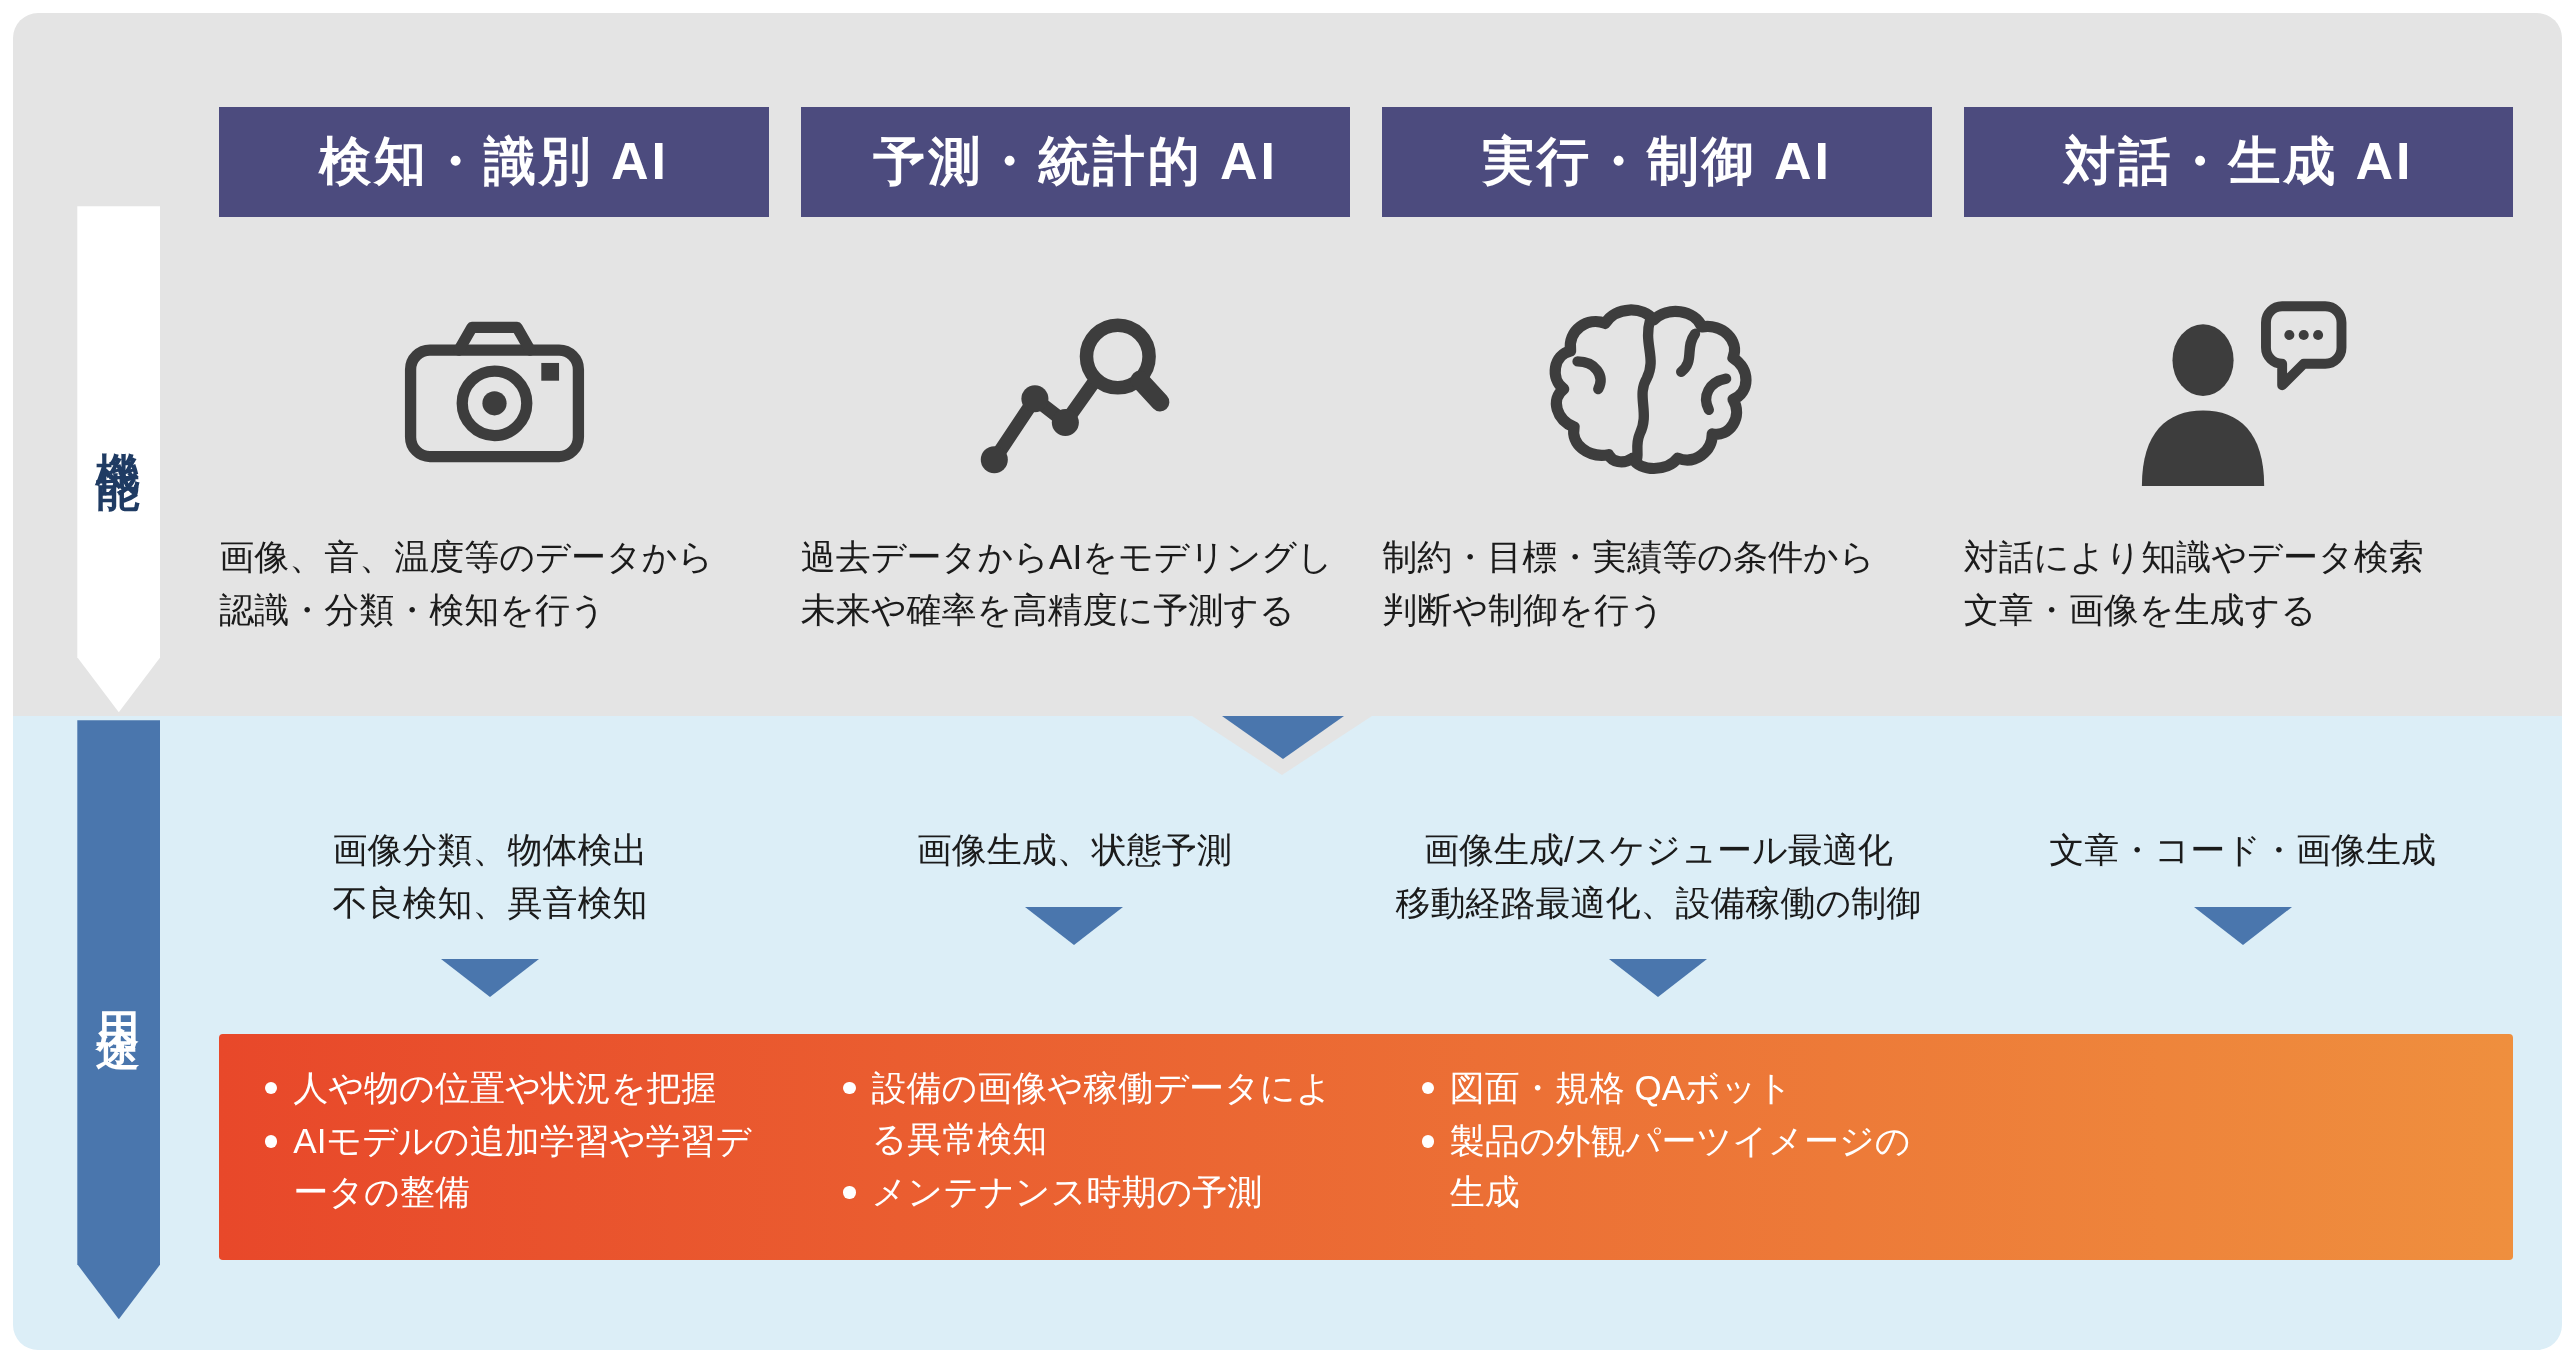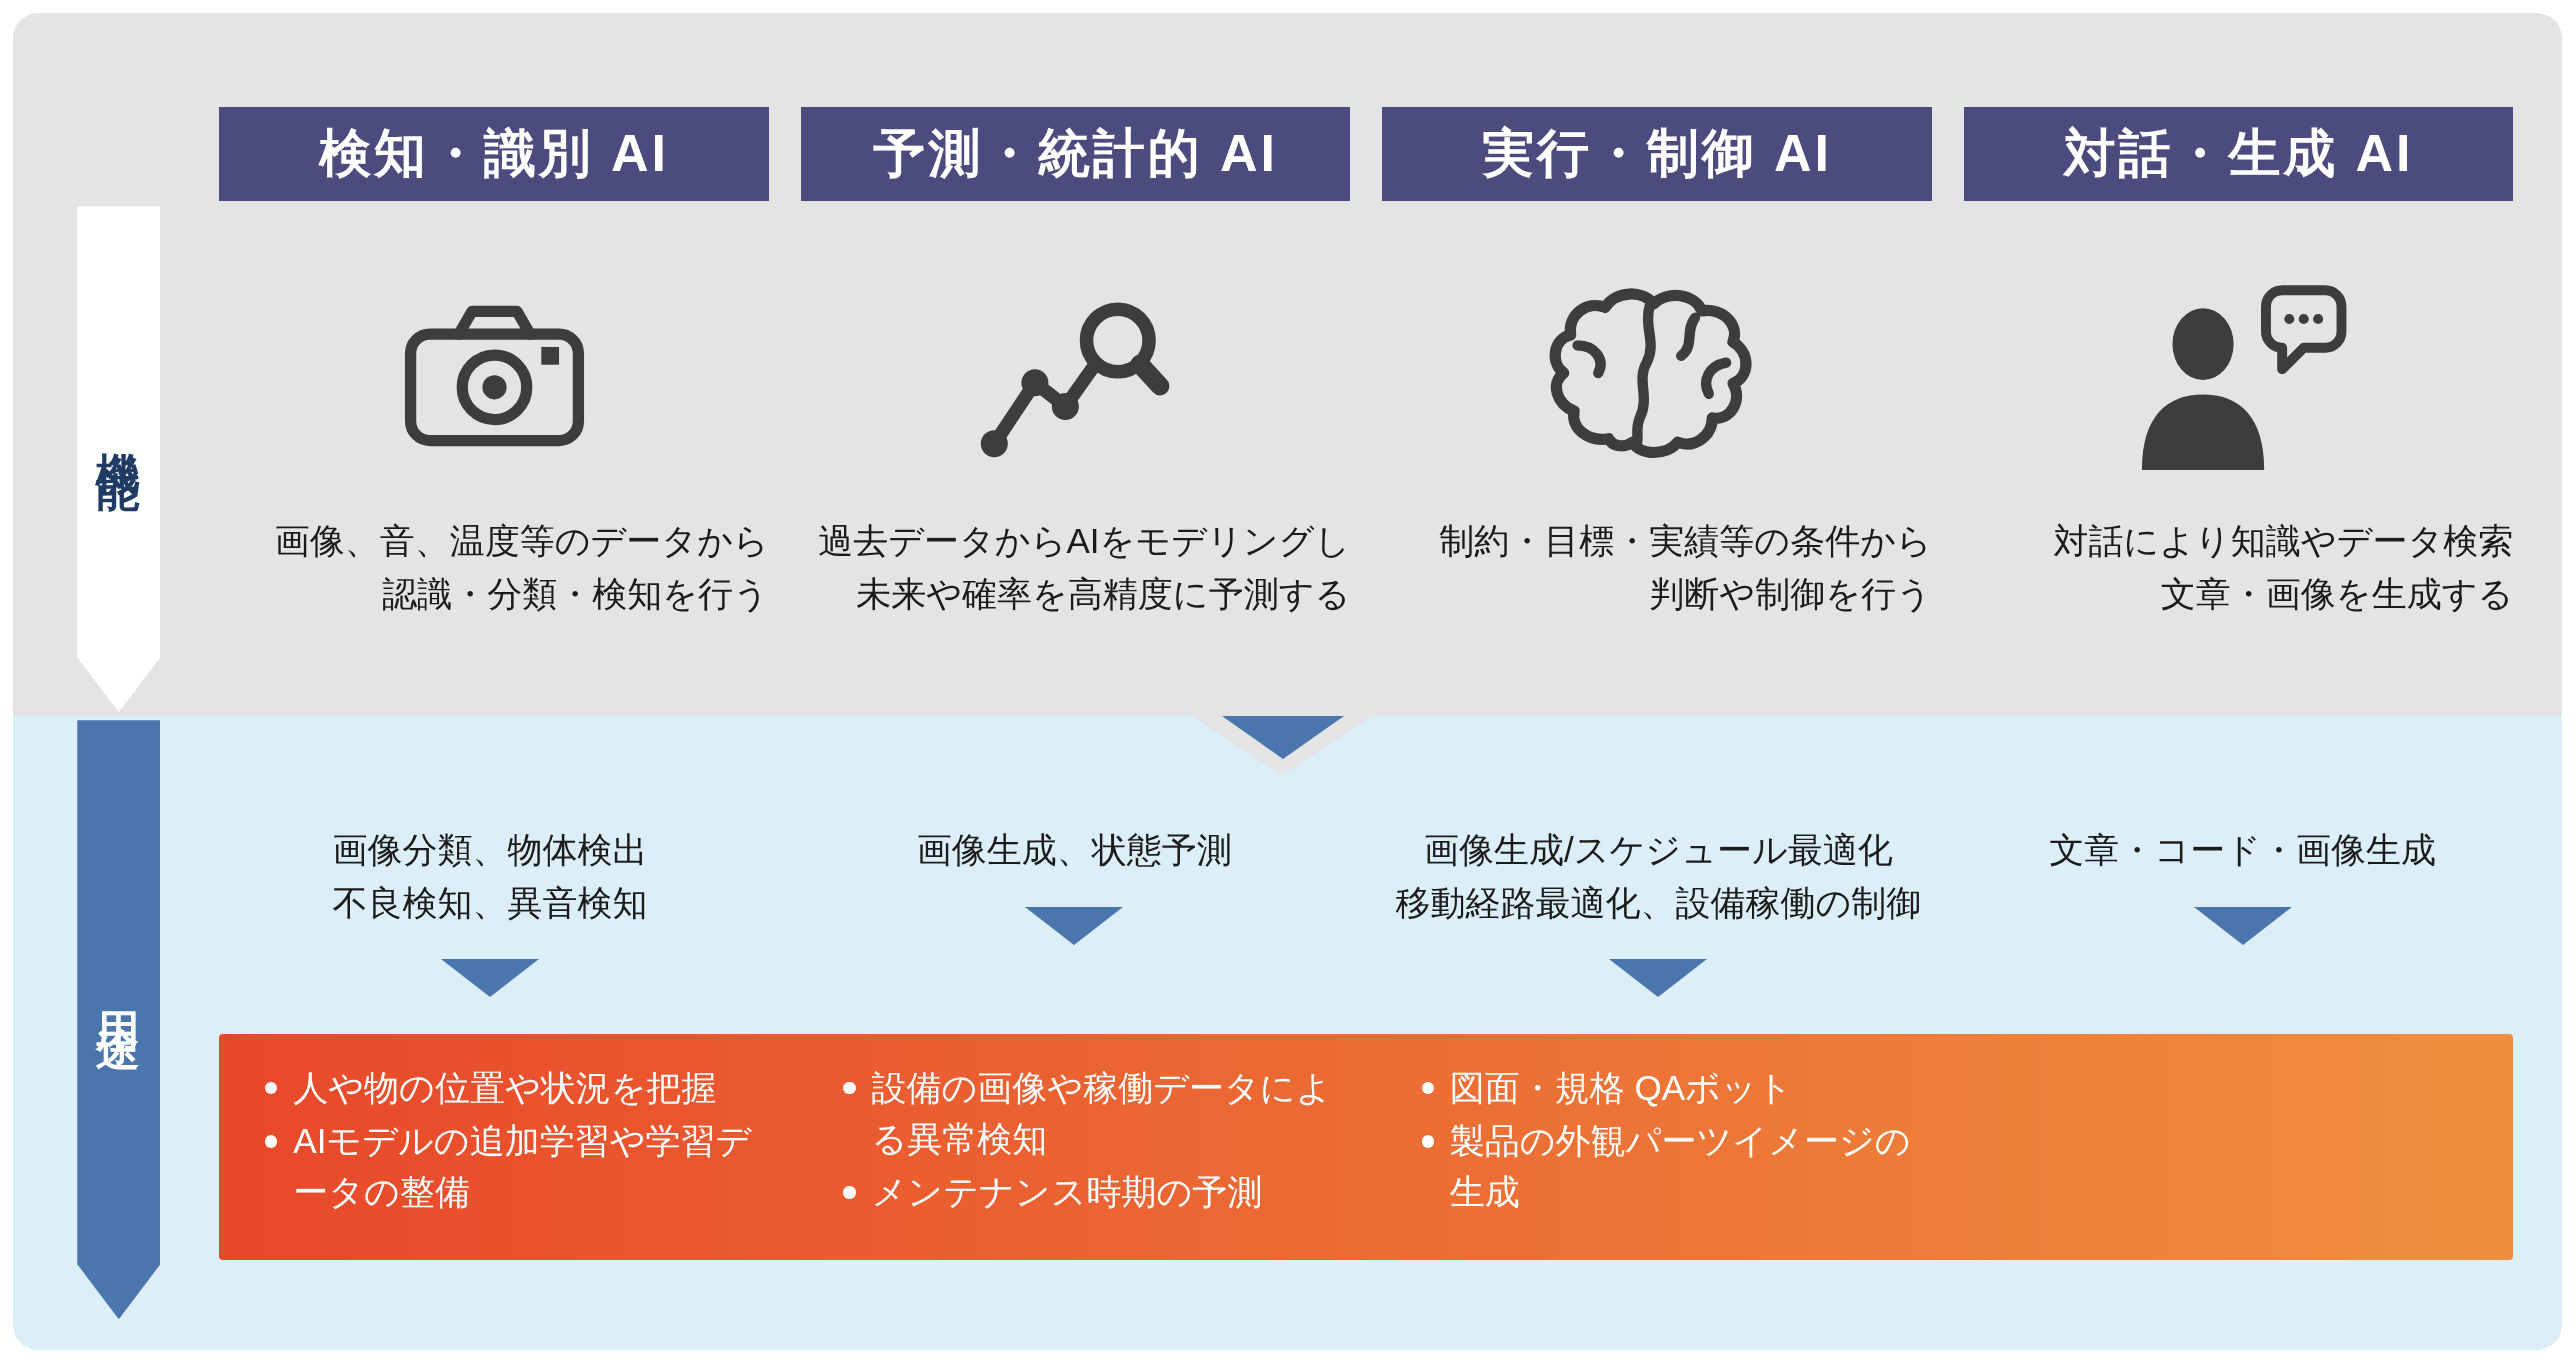--- a/index.html
+++ b/index.html
@@ -60,34 +60,34 @@
     font-size: 44px; font-weight: 700;
     letter-spacing: 15px;
   }
 
   
   .top-grid {
     position: absolute; top: 94px; left: 206px; width: 2294px;
     display: grid; grid-template-columns: repeat(4, 1fr); column-gap: 32px;
   }
   .col-header {
-    height: 94px;
+    height: 110px;
     background: var(--header_bg, #4c4b7e);
     color: #ffffff;
     display: flex; align-items: center; justify-content: center;
     font-size: 52px; font-weight: 700; letter-spacing: 2.9px;
     white-space: nowrap;
   }
   .icon-wrap {
     height: 214px; margin-top: 68px;
     display: flex; align-items: center; justify-content: center;
   }
   .icon-wrap svg { display: block; }
   .desc {
-    margin-top: 32px; text-align: right;
+    margin-top: 32px; text-align: left;
     font-size: 35px; line-height: 1.5;
     color: var(--body_text, #1b1b1b);
   }
   .desc div { white-space: nowrap; }
 
   
   .bottom-grid {
     position: absolute; top: 811px; left: 206px; width: 2294px;
     display: grid; grid-template-columns: repeat(4, 1fr); column-gap: 32px; gap: 43px;
   }

